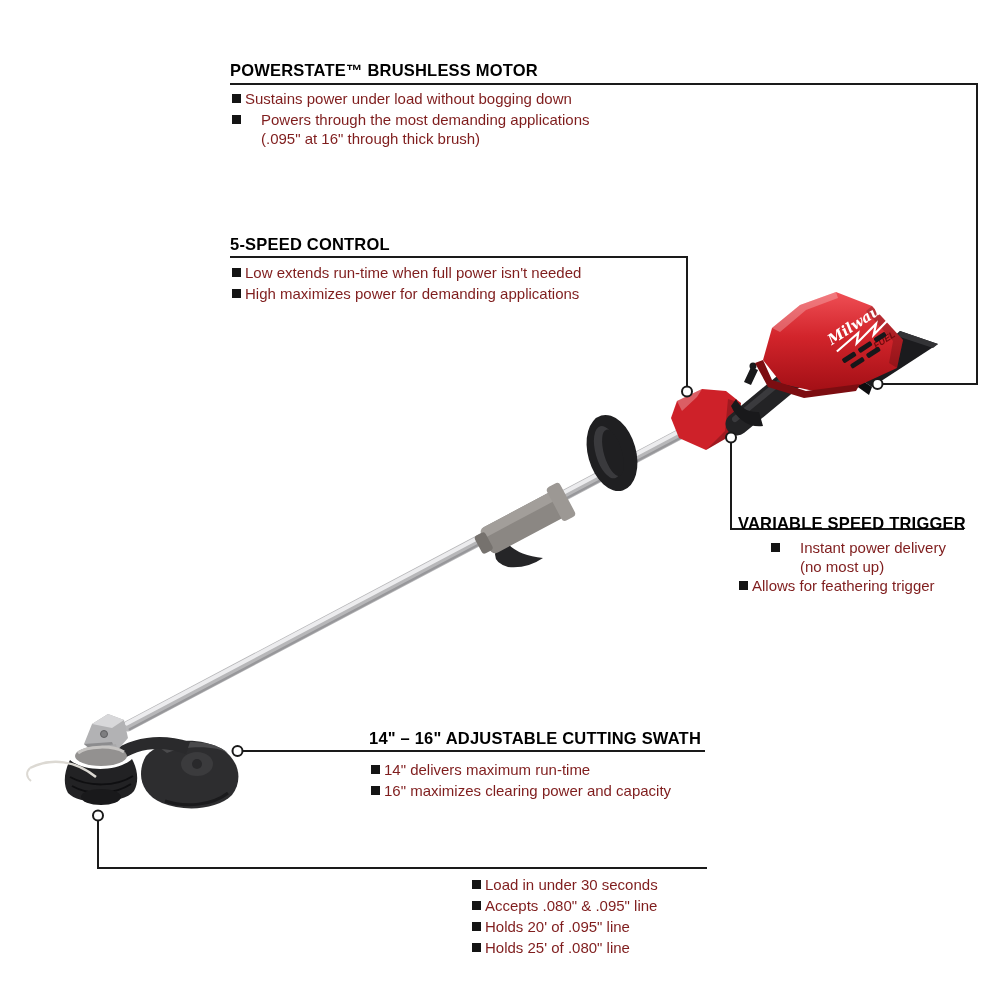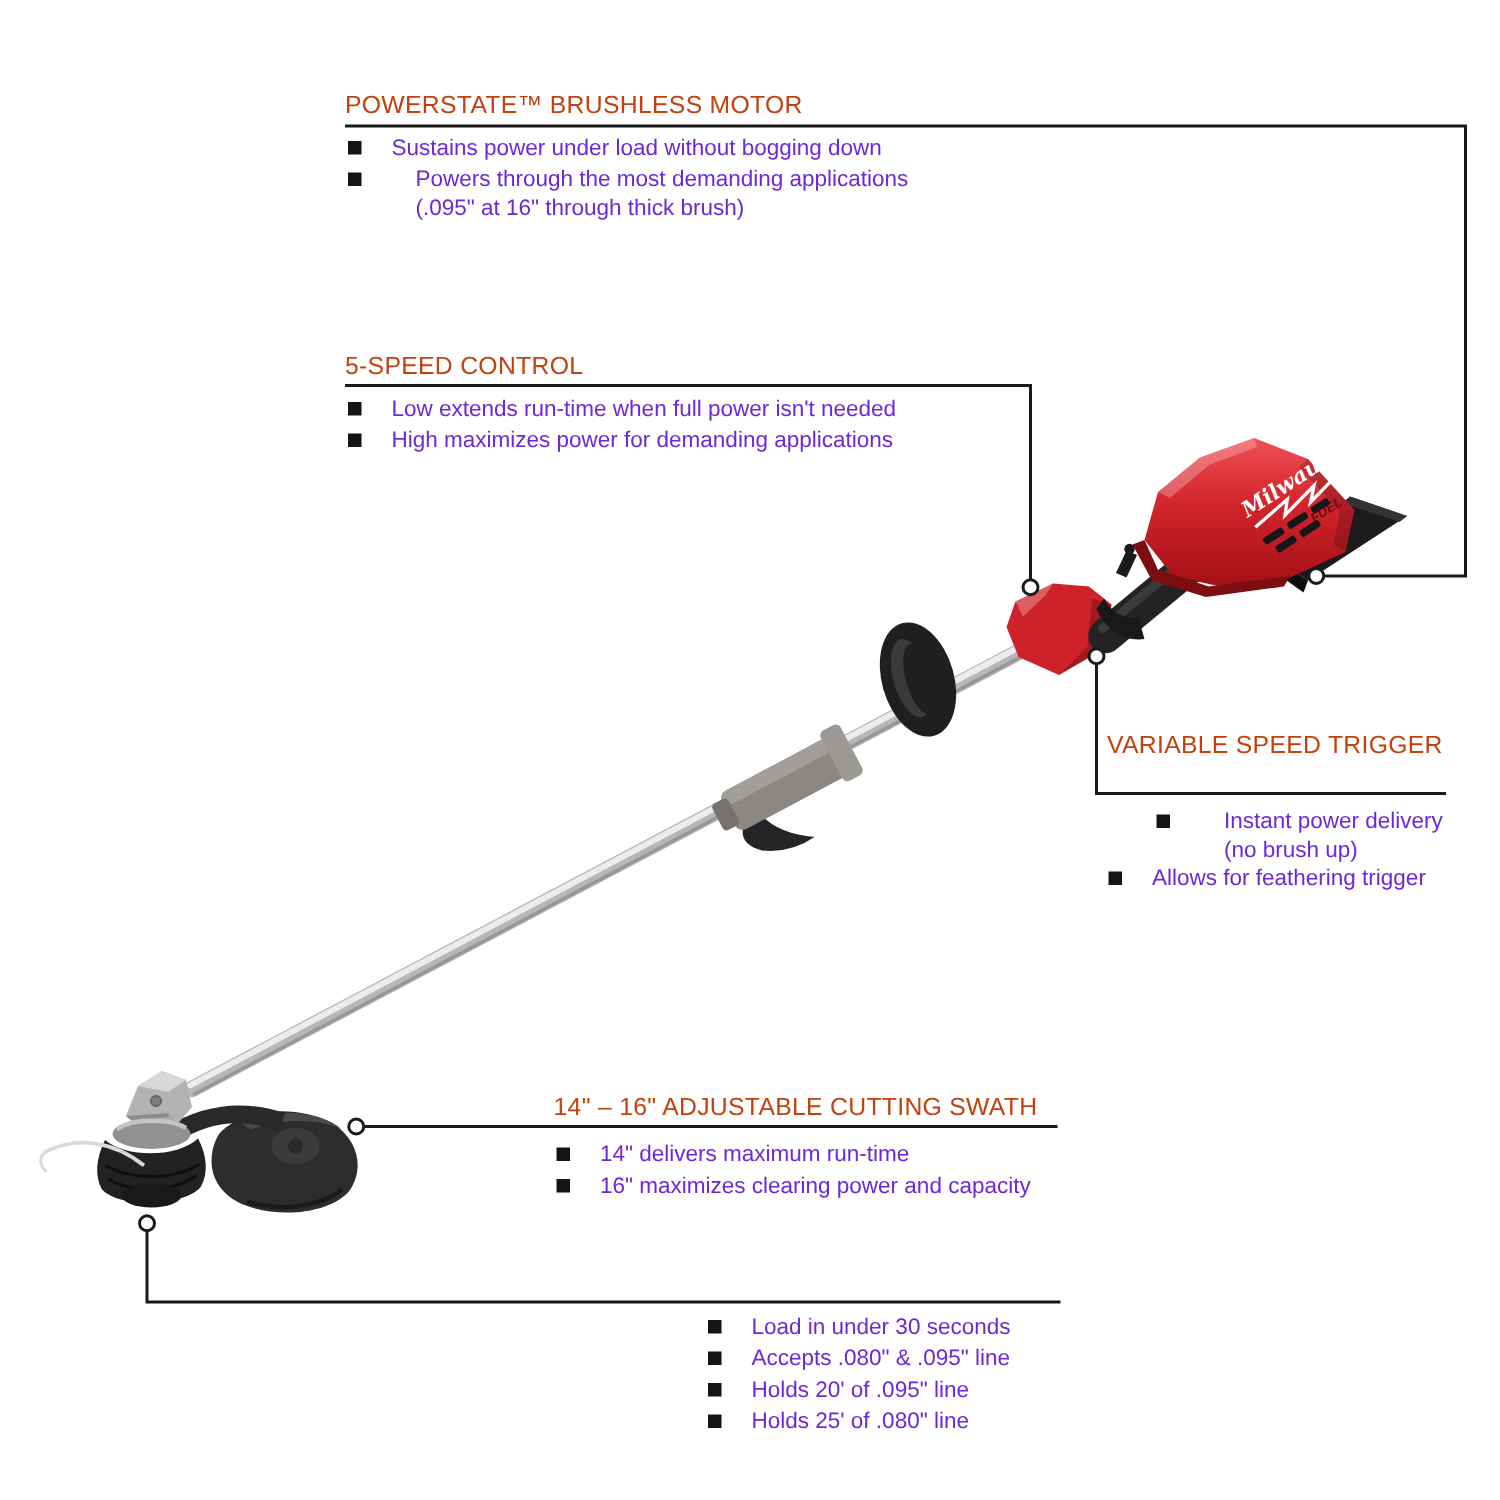--- a/index.html
+++ b/index.html
@@ -1,21 +1,21 @@
 <!DOCTYPE html>
 <html><head>
 <meta charset="utf-8">
 <style>
   html,body{margin:0;padding:0;background:#fff;}
   .stage{position:relative;width:1000px;height:1000px;background:#ffffff;overflow:hidden;
          font-family:"Liberation Sans",sans-serif;color:#1b1b1b;}
   .art{position:absolute;left:0;top:0;width:1000px;height:1000px;}
-  .co-title{position:absolute;font-weight:400;font-size:16.5px;line-height:18px;
-            letter-spacing:.2px;color:#c2410c;white-space:nowrap;}
-  .b-row{position:absolute;display:flex;gap:20px;font-size:15px;line-height:19px;color:#6d28d9;}
+  .co-title{position:absolute;font-weight:700;font-size:16.5px;line-height:18px;
+            letter-spacing:.2px;color:#000000;white-space:nowrap;}
+  .b-row{position:absolute;display:flex;gap:4px;font-size:15px;line-height:19px;color:#7f1d1d;}
   .sq{width:9px;height:9px;background:#141414;margin-top:5px;flex:none;}
   .b-text{white-space:nowrap;}
   .b-line{display:block;white-space:nowrap;margin-left:16px;}
 </style>
 </head>
 <body>
 
 <div class="stage">
 
   <svg class="art" viewBox="0 0 1000 1000">
@@ -153,26 +153,26 @@
   <div class="co-title" style="left:230px;top:235px">5-SPEED CONTROL</div>
   <div class="b-row" style="left:232px;top:284px">
     <span class="sq"></span>
     <span class="b-text">High maximizes power for demanding applications</span>
   </div>
   <div class="b-row" style="left:232px;top:263px">
     <span class="sq"></span>
     <span class="b-text">Low extends run-time when full power isn't needed</span>
   </div>
 
-  <div class="co-title" style="left:738px;top:488px">VARIABLE SPEED TRIGGER</div>
+  <div class="co-title" style="left:738px;top:514px">VARIABLE SPEED TRIGGER</div>
   <div class="b-row" style="left:771px;top:538px">
     <span class="sq"></span>
     <span class="b-text">
       <span class="b-line">Instant power delivery</span>
-      <span class="b-line">(no brush up)</span>
+      <span class="b-line">(no most up)</span>
     </span>
   </div>
   <div class="b-row" style="left:739px;top:576px">
     <span class="sq"></span>
     <span class="b-text">Allows for feathering trigger</span>
   </div>
 
   <div class="co-title" style="left:369px;top:729px">14" – 16" ADJUSTABLE CUTTING SWATH</div>
   <div class="b-row" style="left:371px;top:760px">
     <span class="sq"></span>

